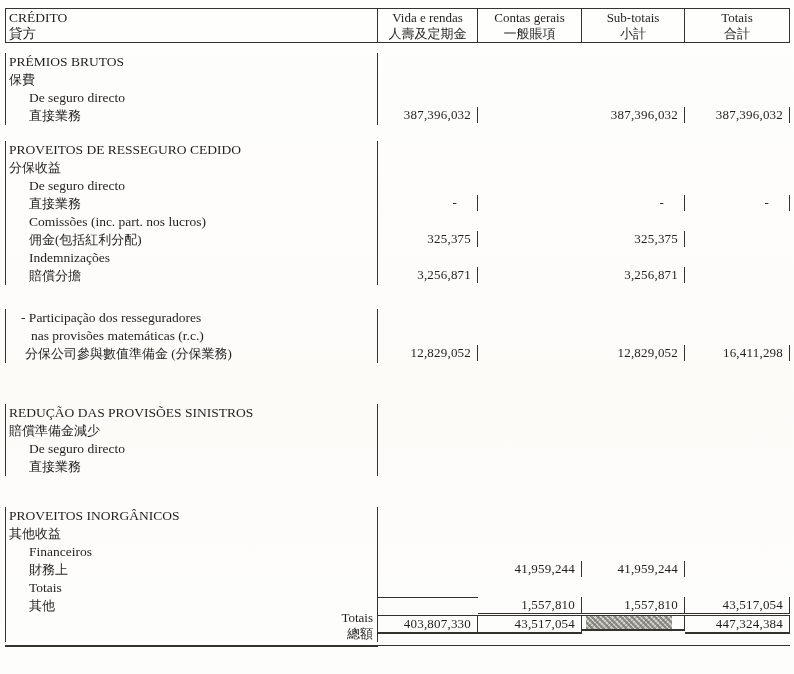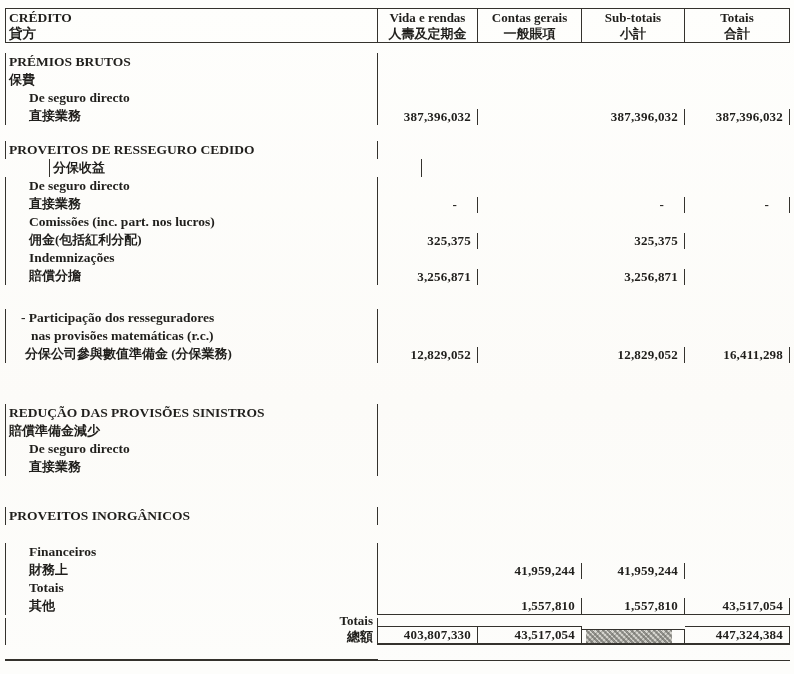--- a/index.html
+++ b/index.html
@@ -17,21 +17,21 @@
   }
   .page{
     position:relative;width:794px;height:674px;
     background:linear-gradient(180deg,#fefefc 0%,#fcfbf8 60%,#fdfdfb 100%);
   }
   .table{
     position:absolute;left:5px;top:8px;width:785px;
     border-top:1.6px solid var(--line);
     background:transparent;
   }
-  .row{display:flex;align-items:flex-end;font-weight:bold;}
+  .row{display:flex;align-items:flex-start;}
   .cell{box-sizing:border-box;flex:0 0 auto;}
   .label-cell{
     width:373px;
     border-left:1.6px solid var(--line);
     border-right:1.3px solid var(--line);
     overflow:visible;
   }
   .col-vida{width:100px;}
   .col-contas{width:104px;}
   .col-sub{width:103px;}
@@ -172,21 +172,21 @@
         </div>
         <div class="row" style="height: 18px;">
           <div class="cell label-cell">
             <div class="t ind0">PROVEITOS DE RESSEGURO CEDIDO</div>
           </div>
           <div class="cell num-cell col-vida"></div>
           <div class="cell num-cell col-contas"></div>
           <div class="cell num-cell col-sub"></div>
           <div class="cell num-cell col-tot"></div>
         </div>
-        <div class="row" style="height: 18px; margin-left: 44px;">
+        <div class="row" style="height: 18px;">
           <div class="cell label-cell">
             <div class="t ind0 zh">分保收益</div>
           </div>
           <div class="cell num-cell col-vida"></div>
           <div class="cell num-cell col-contas"></div>
           <div class="cell num-cell col-sub"></div>
           <div class="cell num-cell col-tot"></div>
         </div>
         <div class="row" style="height: 18px;">
           <div class="cell label-cell">
@@ -349,20 +349,23 @@
         <div class="row" style="height: 18px;">
           <div class="cell label-cell">
             <div class="t ind0">PROVEITOS INORGÂNICOS</div>
           </div>
           <div class="cell num-cell col-vida"></div>
           <div class="cell num-cell col-contas"></div>
           <div class="cell num-cell col-sub"></div>
           <div class="cell num-cell col-tot"></div>
         </div>
         <div class="row" style="height: 18px;">
+          <div class="cell label-cell">
+            <div class="t ind0 zh">其他收益</div>
+          </div>
           <div class="cell num-cell col-vida"></div>
           <div class="cell num-cell col-contas"></div>
           <div class="cell num-cell col-sub"></div>
           <div class="cell num-cell col-tot"></div>
         </div>
         <div class="row" style="height: 18px; gap: 21px;">
           <div class="cell label-cell">
             <div class="t ind1">Financeiros</div>
           </div>
           <div class="cell num-cell col-vida"></div>

